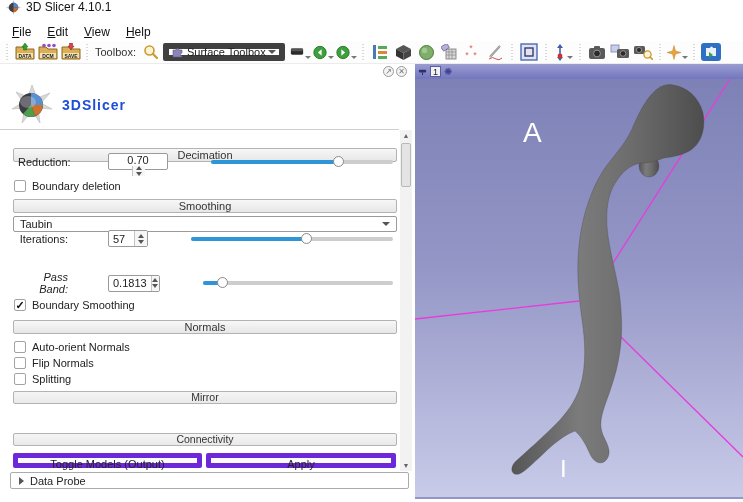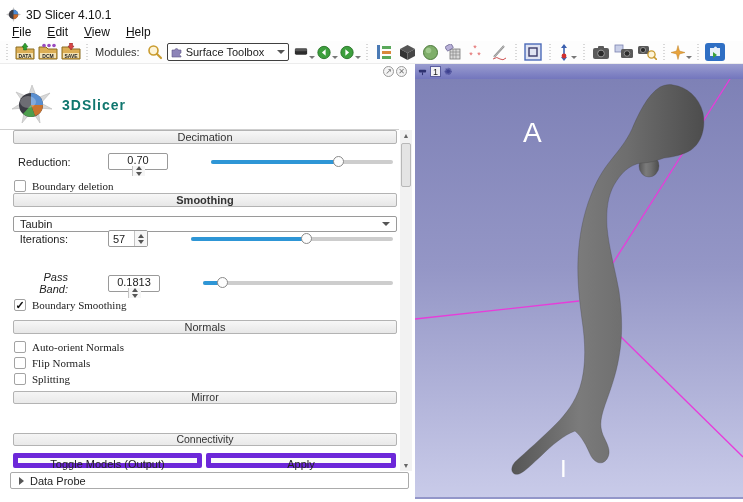--- a/index.html
+++ b/index.html
@@ -1,55 +1,55 @@
 <!DOCTYPE html>
 <html><head>
 <meta charset="utf-8">
 <style>
   * { margin:0; padding:0; box-sizing:border-box; }
   html,body { width:743px; height:502px; background:#fff; overflow:hidden;
     font-family:"Liberation Sans", sans-serif; font-size:11px; color:#222; }
 
   
-  #titlebar { height:22px; display:flex; align-items:flex-end; padding-left:6px; background:#fff; }
+  #titlebar { height:22px; display:flex; align-items:flex-start; padding-left:6px; background:#fff; }
   #titlebar .app-icon { width:15px; height:15px; margin-right:5px; }
   #titlebar .title-text { font-size:12px; color:#111; }
 
   
   #menubar { height:19px; display:flex; align-items:center; padding-left:4px; background:#fff; }
   .menu-item { padding:2px 8px; font-size:12px; color:#111; cursor:default; }
   .menu-item u { text-decoration:underline; }
 
   
   #toolbar { height:23px; display:flex; align-items:center; background:#fdfdfd;
     border-bottom:1px solid #ececec; padding-left:2px; }
   .tgrip { width:5px; height:16px; margin:0 3px;
     background-image:repeating-linear-gradient(#d8d8d8 0 1px, transparent 1px 3px);
     background-size:2px 100%; background-repeat:repeat-y; background-position:1px 0; }
   .ticon { width:21px; height:20px; display:flex; align-items:center; justify-content:center; margin:0 1px; }
   .modules-label { font-size:11px; color:#333; margin:0 4px 0 2px; }
-  .module-combo { width:122px; height:18px; border:1px solid #404040; border-radius:2px;
+  .module-combo { width:122px; height:18px; border:6px solid #404040; border-radius:2px;
     background:#fff; display:flex; align-items:center; padding:0 3px; margin-right:4px; }
   .module-combo .combo-text { flex:1; font-size:11px; color:#222; margin-left:3px; }
   .combo-arrow { width:0; height:0; border-left:4px solid transparent; border-right:4px solid transparent;
     border-top:4px solid #555; }
   .drop-mini { width:0; height:0; border-left:3px solid transparent; border-right:3px solid transparent;
     border-top:3px solid #777; margin-left:1px; align-self:flex-end; margin-bottom:3px; }
 
   
   #main { position:relative; width:743px; height:437px; }
 
   
   #left-region { position:absolute; left:0; top:0; width:413px; height:437px; background:#fff; }
   #panel-header-row { position:absolute; left:0; top:2px; right:6px; height:14px;
     display:flex; justify-content:flex-end; gap:2px; }
   .panel-circle-btn { width:11px; height:11px; border:1px solid #9a9a9a; border-radius:50%;
     color:#777; font-size:8px; line-height:9px; text-align:center; background:#f4f4f4; }
   #logo-row { position:absolute; left:10px; top:18px; height:46px; display:flex; align-items:center; }
-  #logo-row .logo-text { font-size:14px; color:#0f766e; letter-spacing:1px; margin-left:8px; font-weight:bold; }
+  #logo-row .logo-text { font-size:14px; color:#1d4ed8; letter-spacing:1px; margin-left:8px; font-weight:bold; }
   #scroll-sep { position:absolute; left:0; top:65px; width:399px; border-top:1px solid #cfcfcf; }
 
   #module-panel { position:absolute; left:0; top:66px; width:399px; height:325px; background:#fff; }
 
   .section-header { position:absolute; left:13px; width:384px; height:14px;
     background:linear-gradient(#f7f7f7,#e7e7e7); border:1px solid #b3b3b3; border-radius:2px;
     text-align:center; font-size:11px; color:#333; line-height:12px; }
   .param-row { position:absolute; display:flex; align-items:center;gap:35px; }
   .param-label { font-size:11px; color:#222; text-align:right; }
   .spinbox { height:17px; border:1px solid #9a9a9a; border-radius:2px; background:#fff;
@@ -59,21 +59,21 @@
     flex-direction:column; align-items:center; justify-content:center; gap:2px; background:#f6f6f6; }
   .arr-up { width:0; height:0; border-left:3px solid transparent; border-right:3px solid transparent;
     border-bottom:4px solid #555; }
   .arr-down { width:0; height:0; border-left:3px solid transparent; border-right:3px solid transparent;
     border-top:4px solid #555; }
   .slider { position:relative; height:12px; margin-left:8px; flex:1; }
   .slider-track { position:absolute; left:0; right:0; top:4px; height:4px; background:#cdcdcd; border-radius:2px; }
   .slider-fill { position:absolute; left:0; top:0; height:4px; background:#2e96d6; border-radius:2px; }
   .slider-handle { position:absolute; right:-6px; top:-4px; width:11px; height:11px; background:#fdfdfd;
     border:1px solid #8a8a8a; border-radius:50%; }
-  .check-row { position:absolute; display:flex; align-items:center; gap:6px;font-family:Liberation Serif, serif; }
+  .check-row { position:absolute; display:flex; align-items:center; gap:6px; }
   .checkbox { width:12px; height:12px; border:1px solid #a3a3a3; border-radius:2px; background:#fff;
     font-size:11px; line-height:10px; text-align:center; color:#111; font-weight:bold; }
   .check-label { font-size:11px; color:#222; }
   .combo-wide { position:absolute; left:13px; width:384px; height:16px; border:1px solid #9a9a9a;
     border-radius:2px; background:#fff; display:flex; align-items:center; padding:0 6px; }
   .combo-wide .combo-text { flex:1; font-size:11px; }
   .flat-btn { position:absolute; left:13px; width:384px; height:13px;
     background:linear-gradient(#f5f5f5,#e9e9e9); border:1px solid #b3b3b3; border-radius:2px;
     text-align:center; font-size:10.5px; color:#333; line-height:11px; }
   .action-btn { position:absolute; height:15px; background:#fbfbfb; border:5px solid #6d28d9;
@@ -151,21 +151,21 @@
   <div class="ticon">
     <svg width="20" height="18" viewBox="0 0 20 18">
       <path d="M1 6 L1 16 L19 16 L19 6 L10 6 L8 4 L1 4 Z" fill="#dcae55" stroke="#8a6d20" stroke-width="1"></path>
       <rect x="2" y="10" width="16" height="5" fill="#f3e2b5"></rect>
       <text x="10" y="14.5" font-size="5" font-weight="bold" text-anchor="middle" fill="#222">SAVE</text>
       <path d="M10 7 L7 3 L8.5 3 L8.5 0 L11.5 0 L11.5 3 L13 3 Z" fill="#d64545" stroke="#8a1c1c" stroke-width="0.5"></path>
     </svg>
   </div>
 
   <div class="tgrip"></div>
-  <span class="modules-label">Modules:</span>
+  <span class="modules-label">Toolbox:</span>
   <div class="ticon">
     <svg width="16" height="16" viewBox="0 0 16 16">
       <circle cx="6.5" cy="6.5" r="4.5" fill="#fdf4d8" stroke="#c99b2e" stroke-width="1.6"></circle>
       <line x1="10" y1="10" x2="14" y2="14" stroke="#c99b2e" stroke-width="2.2" stroke-linecap="round"></line>
     </svg>
   </div>
   <div class="module-combo">
     <svg width="12" height="12" viewBox="0 0 12 12">
       <path d="M1 4 h3 a1.5 1.5 0 1 1 3 0 h3 v3 a1.5 1.5 0 1 0 0 3 v1 h-9 z" fill="#8d84b8" stroke="#5f5788" stroke-width="0.6"></path>
     </svg>
@@ -317,21 +317,21 @@
         <path d="M21 22 L33 22 A12 12 0 0 1 25 33 Z" fill="#c9732e"></path>
         <path d="M21 22 L25 33 A12 12 0 0 1 13 31 Z" fill="#4d9e4d"></path>
         <ellipse cx="18" cy="19" rx="8" ry="6" fill="#ffffff" opacity="0.25"></ellipse>
       </svg>
       <span class="logo-text">3DSlicer</span>
     </div>
     <div id="scroll-sep"></div>
 
     <div id="module-panel">
 
-      <div class="section-header" style="top:0;">Decimation</div>
+      <div class="section-header" style="top:18px;">Decimation</div>
       <div class="param-row" style="left:18px; top:23px; width:375px;">
         <span class="param-label" style="width:50px;">Reduction:</span>
         <div class="spinbox" style="width:60px;flex-direction:column;">
           <span class="spin-val">0.70</span>
           <span class="spin-arrows">
               <span class="arr-up"></span>
               <span class="arr-down"></span>
             </span>
         </div>
         <div class="slider">
@@ -340,21 +340,21 @@
               <div class="slider-handle"></div>
             </div>
           </div>
         </div>
       </div>
       <div class="check-row" style="left:14px; top:50px;">
         <span class="checkbox"></span>
         <span class="check-label">Boundary deletion</span>
       </div>
 
-      <div class="section-header" style="top:63px;font-weight:bold;">Smoothing</div>
+      <div class="section-header" style="top:69px;">Smoothing</div>
       <div class="combo-wide" style="top:86px;">
         <span class="combo-text">Taubin</span>
         <span class="combo-arrow"></span>
       </div>
       <div class="param-row" style="left:18px; top:100px; width:375px;">
         <span class="param-label" style="width:50px;">Iterations:</span>
         <div class="spinbox" style="width:40px;">
           <span class="spin-val">57</span>
           <span class="spin-arrows">
               <span class="arr-up"></span>
@@ -364,21 +364,21 @@
         <div class="slider">
           <div class="slider-track">
             <div class="slider-fill" style="width: 57%;">
               <div class="slider-handle"></div>
             </div>
           </div>
         </div>
       </div>
       <div class="param-row" style="left:14px; top:141px; width:379px;">
         <span class="param-label" style="width:54px;font-style:italic;">Pass Band:</span>
-        <div class="spinbox" style="width:52px;flex-direction:column;">
+        <div class="spinbox" style="width:52px;">
           <span class="spin-val">0.1813</span>
           <span class="spin-arrows">
               <span class="arr-up"></span>
               <span class="arr-down"></span>
             </span>
         </div>
         <div class="slider">
           <div class="slider-track">
             <div class="slider-fill" style="width: 10%;">
               <div class="slider-handle"></div>

